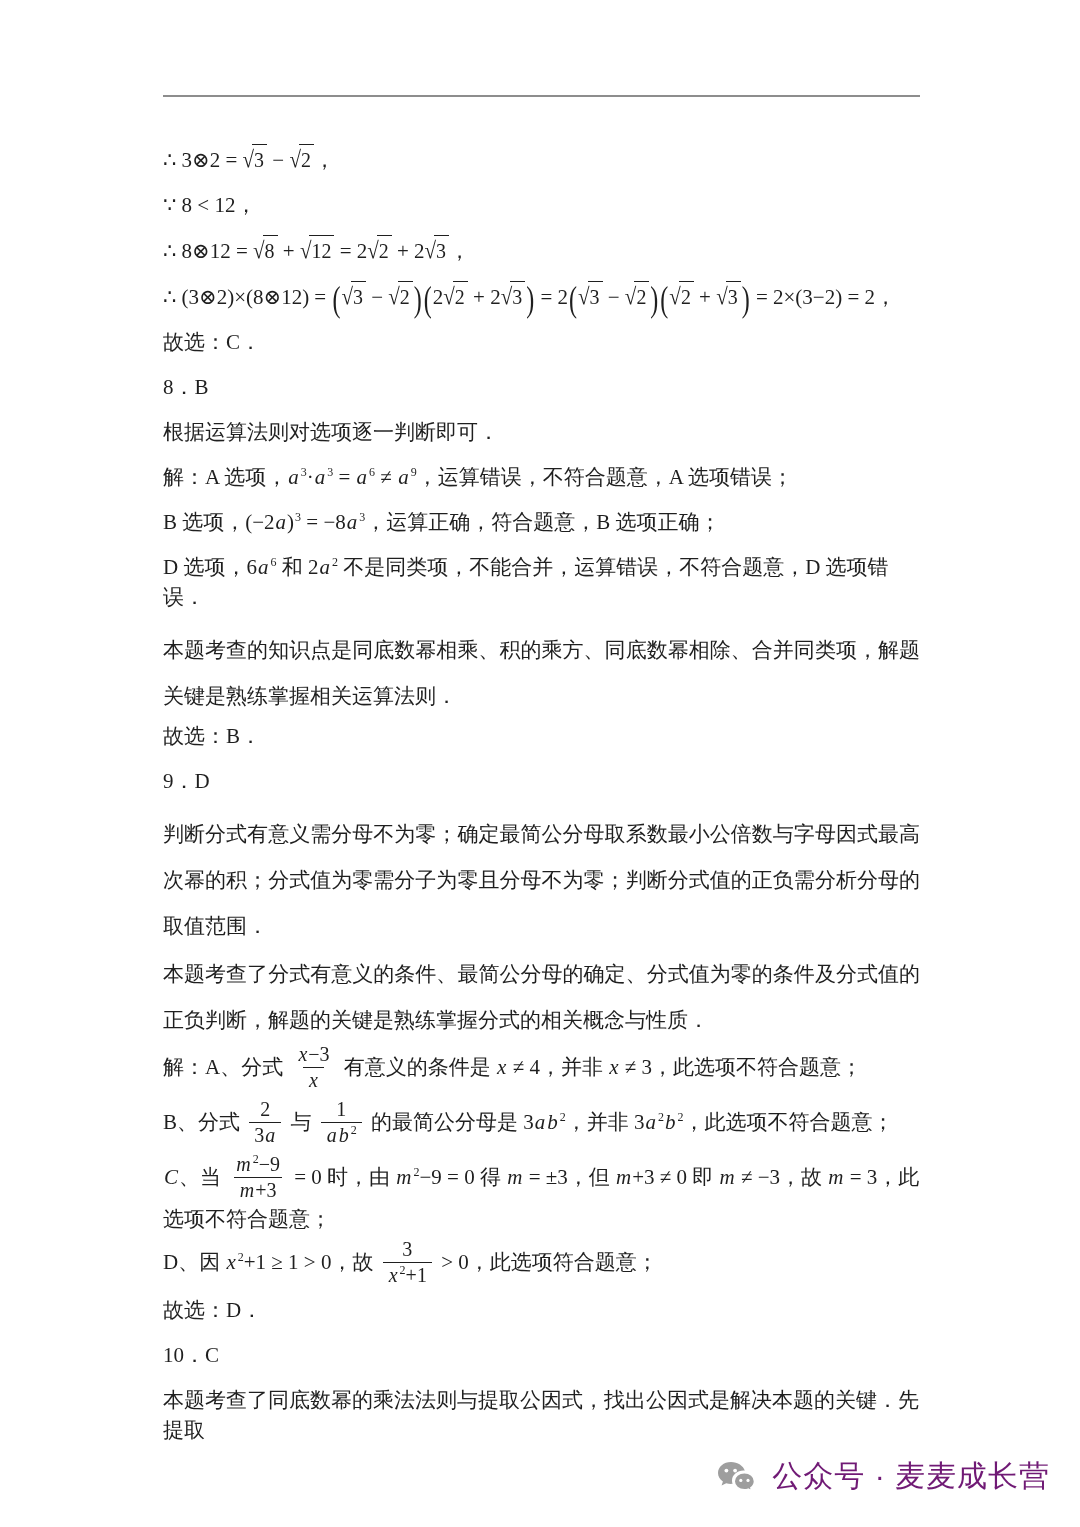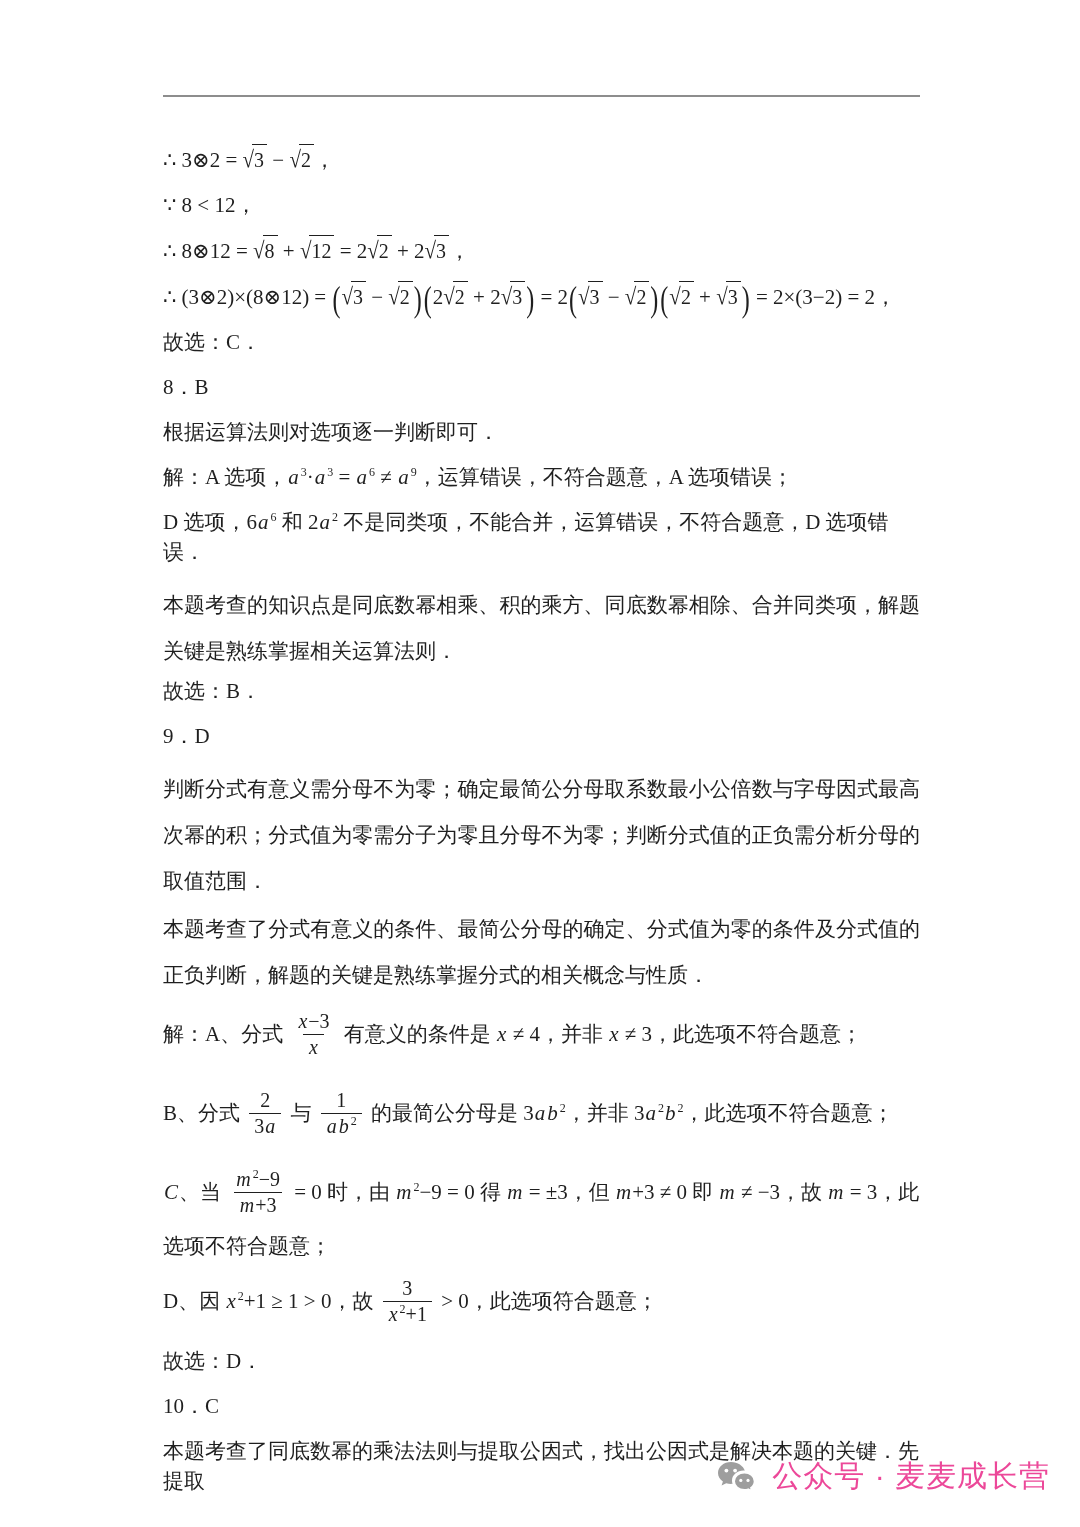--- a/index.html
+++ b/index.html
@@ -54,42 +54,42 @@
     display:inline-block;
     border-top:1.6px solid #1f1f1f;
     padding:0 3px 0 2px;
     font-size:0.95em;
   }
   .mfrac{
     display:inline-flex;
     flex-direction:column;
     align-items:center;
     vertical-align:middle;
-    margin:12px 4px;
+    margin:0 4px;
     font-size:20px;
     line-height:1.15;
     transform:translateY(-2px);
   }
   .mfrac .n{padding:0 5px 1px 5px;}
   .mfrac .d{border-top:1.6px solid #1f1f1f;padding:1px 5px 0 5px;}
   .bp{
     display:inline-block;
     transform:scaleY(1.5);
     vertical-align:middle;
     font-size:24px;
     line-height:1;
     padding:0 1px;
     font-weight:400;
   }
   
   .watermark{
     position:absolute;
     right:30px;bottom:30px;
     display:flex;align-items:center;gap:15px;
-    color:#ec4899;
+    color:#701a75;
     font-family:"Liberation Sans","DejaVu Sans",sans-serif;
     font-size:30px;
     letter-spacing:1px;
     user-select:none;
   }
   .watermark svg{display:block;}
 </style>
 </head>
 <body>
 
@@ -98,20 +98,21 @@
 
   <div class="doc" id="doc">
       <div class="line"><span>∴ 3⊗2 = </span><span class="msqrt"><span class="r">√</span><span class="c">3</span></span><span> − </span><span class="msqrt"><span class="r">√</span><span class="c">2</span></span><span>，</span></div>
       <div class="line"><span>∵ 8 &lt; 12，</span></div>
       <div class="line"><span>∴ 8⊗12 = </span><span class="msqrt"><span class="r">√</span><span class="c">8</span></span><span> + </span><span class="msqrt"><span class="r">√</span><span class="c">12</span></span><span> = 2</span><span class="msqrt"><span class="r">√</span><span class="c">2</span></span><span> + 2</span><span class="msqrt"><span class="r">√</span><span class="c">3</span></span><span>，</span></div>
       <div class="line"><span>∴ (3⊗2)×(8⊗12) = </span><span class="bp">(</span><span class="msqrt"><span class="r">√</span><span class="c">3</span></span><span> − </span><span class="msqrt"><span class="r">√</span><span class="c">2</span></span><span class="bp">)</span><span class="bp">(</span><span>2</span><span class="msqrt"><span class="r">√</span><span class="c">2</span></span><span> + 2</span><span class="msqrt"><span class="r">√</span><span class="c">3</span></span><span class="bp">)</span><span> = 2</span><span class="bp">(</span><span class="msqrt"><span class="r">√</span><span class="c">3</span></span><span> − </span><span class="msqrt"><span class="r">√</span><span class="c">2</span></span><span class="bp">)</span><span class="bp">(</span><span class="msqrt"><span class="r">√</span><span class="c">2</span></span><span> + </span><span class="msqrt"><span class="r">√</span><span class="c">3</span></span><span class="bp">)</span><span> = 2×(3−2) = 2，</span></div>
       <div class="line"><span>故选：C．</span></div>
       <div class="line"><span>8．B</span></div>
       <div class="line"><span>根据运算法则对选项逐一判断即可．</span></div>
       <div class="line"><span>解：A 选项，</span><i class="mvar">a</i><sup class="msup">3</sup><span>·</span><i class="mvar">a</i><sup class="msup">3</sup><span> = </span><i class="mvar">a</i><sup class="msup">6</sup><span> ≠ </span><i class="mvar">a</i><sup class="msup">9</sup><span>，运算错误，不符合题意，A 选项错误；</span></div>
+      <div class="line"><span>B 选项，(−2</span><i class="mvar">a</i><span>)</span><sup class="msup">3</sup><span> = −8</span><i class="mvar">a</i><sup class="msup">3</sup><span>，运算正确，符合题意，B 选项正确；</span></div>
       <div class="line"><span>D 选项，6</span><i class="mvar">a</i><sup class="msup">6</sup><span> 和 2</span><i class="mvar">a</i><sup class="msup">2</sup><span> 不是同类项，不能合并，运算错误，不符合题意，D 选项错误．</span></div>
       <div class="line para"><span>本题考查的知识点是同底数幂相乘、积的乘方、同底数幂相除、合并同类项，解题关键是熟练掌握相关运算法则．</span></div>
       <div class="line"><span>故选：B．</span></div>
       <div class="line"><span>9．D</span></div>
       <div class="line para"><span>判断分式有意义需分母不为零；确定最简公分母取系数最小公倍数与字母因式最高次幂的积；分式值为零需分子为零且分母不为零；判断分式值的正负需分析分母的取值范围．</span></div>
       <div class="line para"><span>本题考查了分式有意义的条件、最简公分母的确定、分式值为零的条件及分式值的正负判断，解题的关键是熟练掌握分式的相关概念与性质．</span></div>
       <div class="line tight"><span>解：A、分式 </span><span class="mfrac">
           <span class="n"><i class="mvar">x</i><span>−3</span></span>
           <span class="d"><i class="mvar">x</i></span>
         </span><span> 有意义的条件是 </span><i class="mvar">x</i><span> ≠ 4，并非 </span><i class="mvar">x</i><span> ≠ 3，此选项不符合题意；</span></div>

